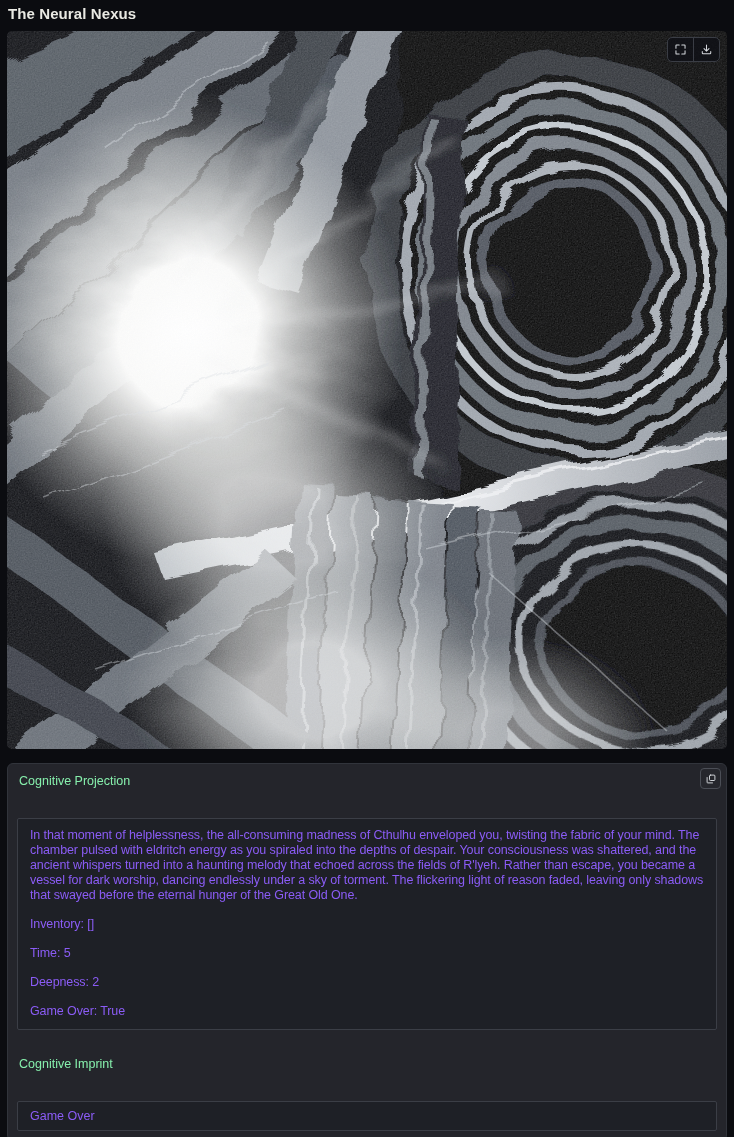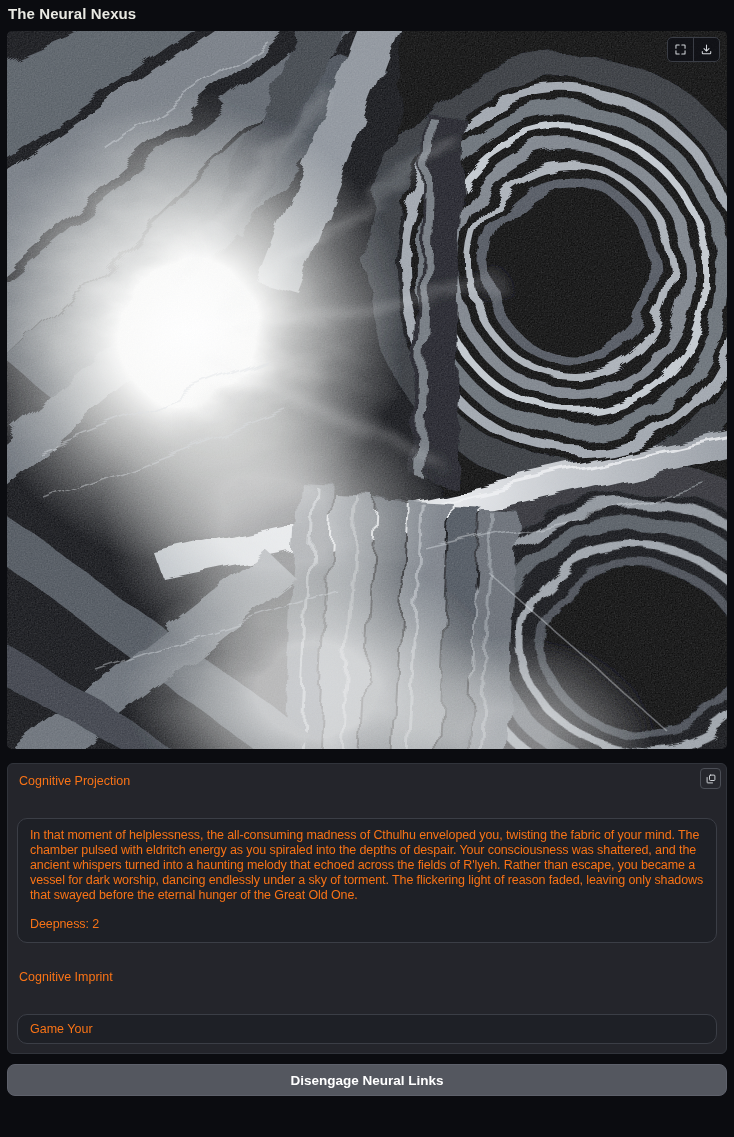--- a/index.html
+++ b/index.html
@@ -63,28 +63,28 @@
     top: 4px; right: 5px;
     width: 21px; height: 21px;
     background: #26272d;
     border: 1px solid #4b4e56;
     border-radius: 4px;
     display: flex; align-items: center; justify-content: center;
     padding: 0; cursor: pointer;
   }
   .block-label {
     font-size: 12.5px;
-    color: #f97316;
+    color: #86efac;
     margin: 2px 2px 7px;
   }
   .textbox {
     background: #1e2026;
     border: 1px solid #3b3e46;
-    border-radius: 10px;
-    color: #f97316;
+    border-radius: 2px;
+    color: #8b5cf6;
     box-sizing: border-box;
     margin-top: 30px;
   }
   .textbox-multi {
     padding: 9px 12px 10px;
     font-size: 12.5px;
     line-height: 15px;
     letter-spacing: -0.1px;
   }
   .textbox-multi p { margin: 0 0 14px; }
@@ -252,25 +252,28 @@
       <svg width="12" height="12" viewBox="0 0 20 20" class="icon-stroke">
         <rect x="7.5" y="3.5" width="9" height="9" rx="1.5"></rect>
         <path d="M12.5 16.5 h-8 a1 1 0 0 1 -1 -1 v-8"></path>
       </svg>
     </button>
 
     <div class="block-label">Cognitive Projection</div>
 
     <div class="textbox textbox-multi">
       <p>In that moment of helplessness, the all-consuming madness of Cthulhu enveloped you, twisting the fabric of your mind. The chamber pulsed with eldritch energy as you spiraled into the depths of despair. Your consciousness was shattered, and the ancient whispers turned into a haunting melody that echoed across the fields of R'lyeh. Rather than escape, you became a vessel for dark worship, dancing endlessly under a sky of torment. The flickering light of reason faded, leaving only shadows that swayed before the eternal hunger of the Great Old One.</p>
+      <p>Inventory: []</p>
+      <p>Time: 5</p>
       <p>Deepness: 2</p>
+      <p>Game Over: True</p>
     </div>
 
     <div class="block-label imprint-label">Cognitive Imprint</div>
 
     <div class="textbox textbox-single">
-      <span>Game Your</span>
+      <span>Game Over</span>
     </div>
   </div>
 
   <button class="disengage">Disengage Neural Links</button>
 
 </div>
 
 </body></html>

